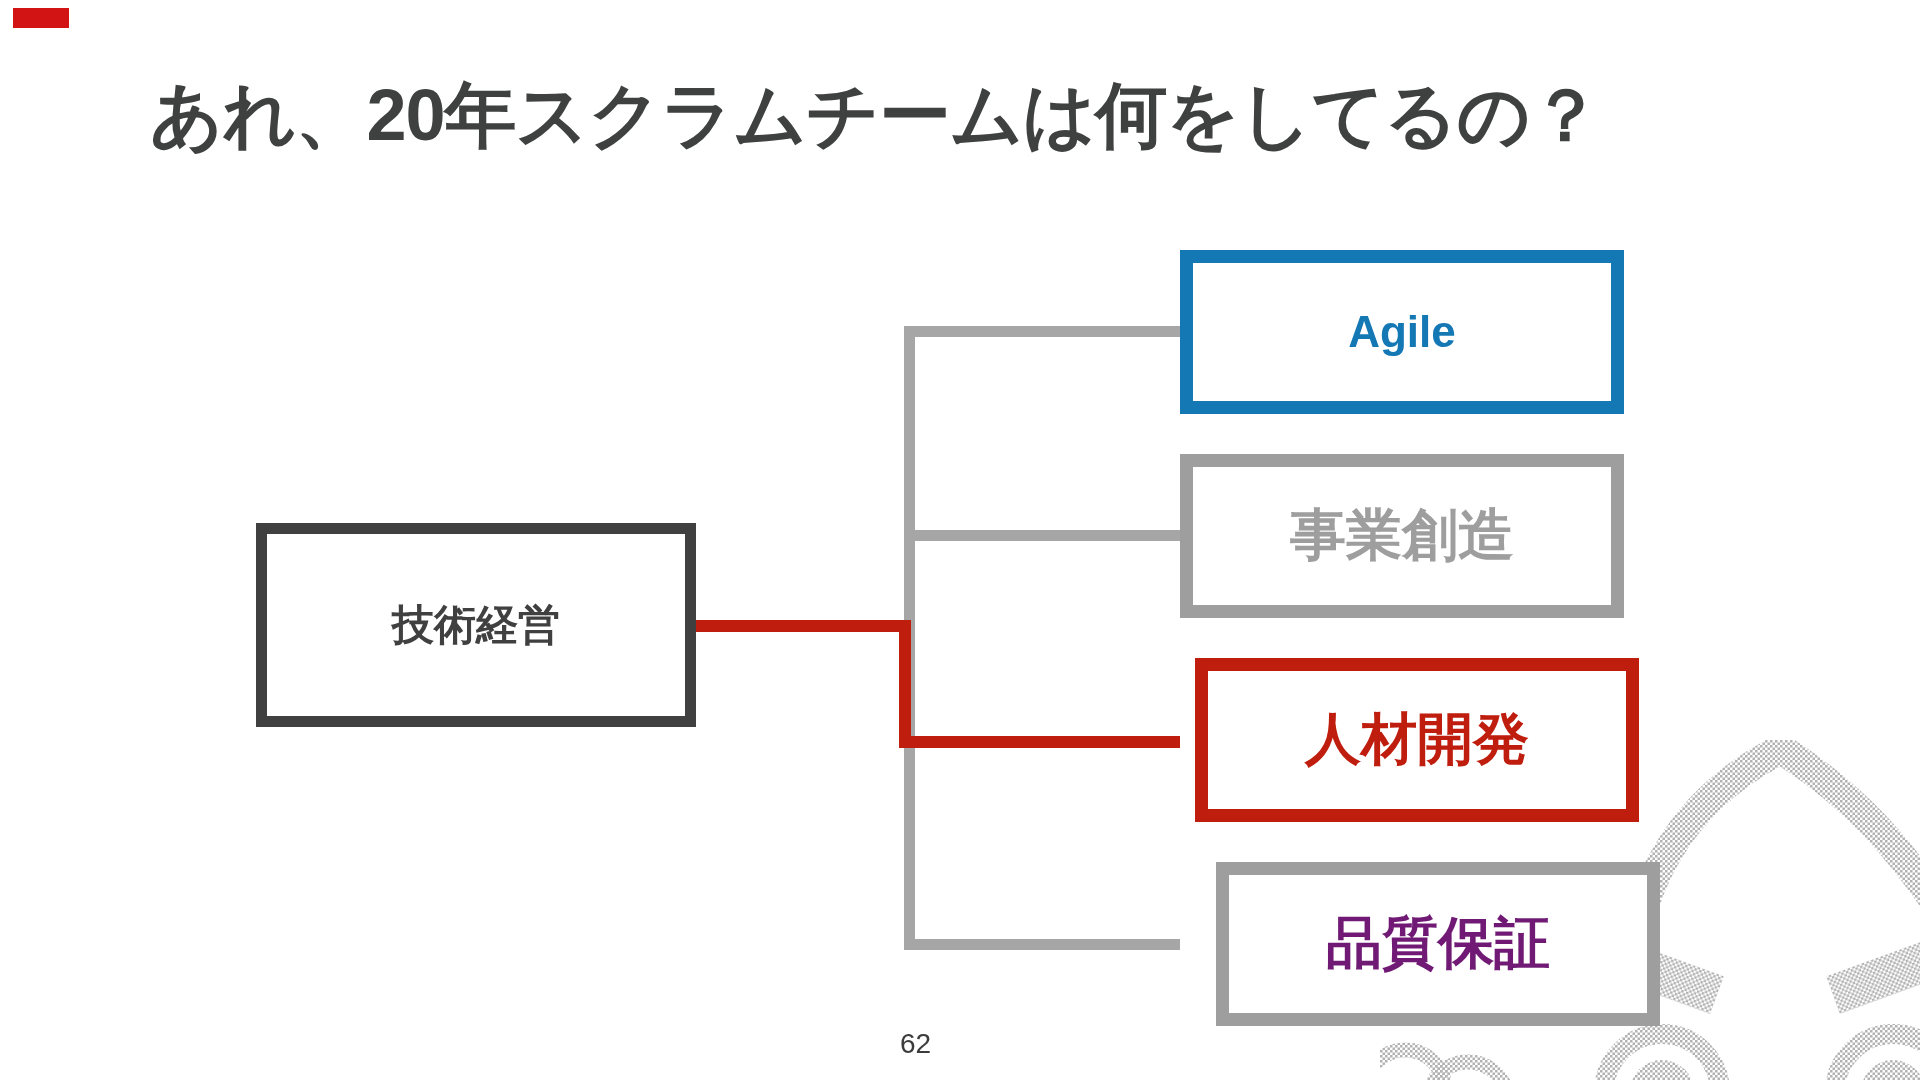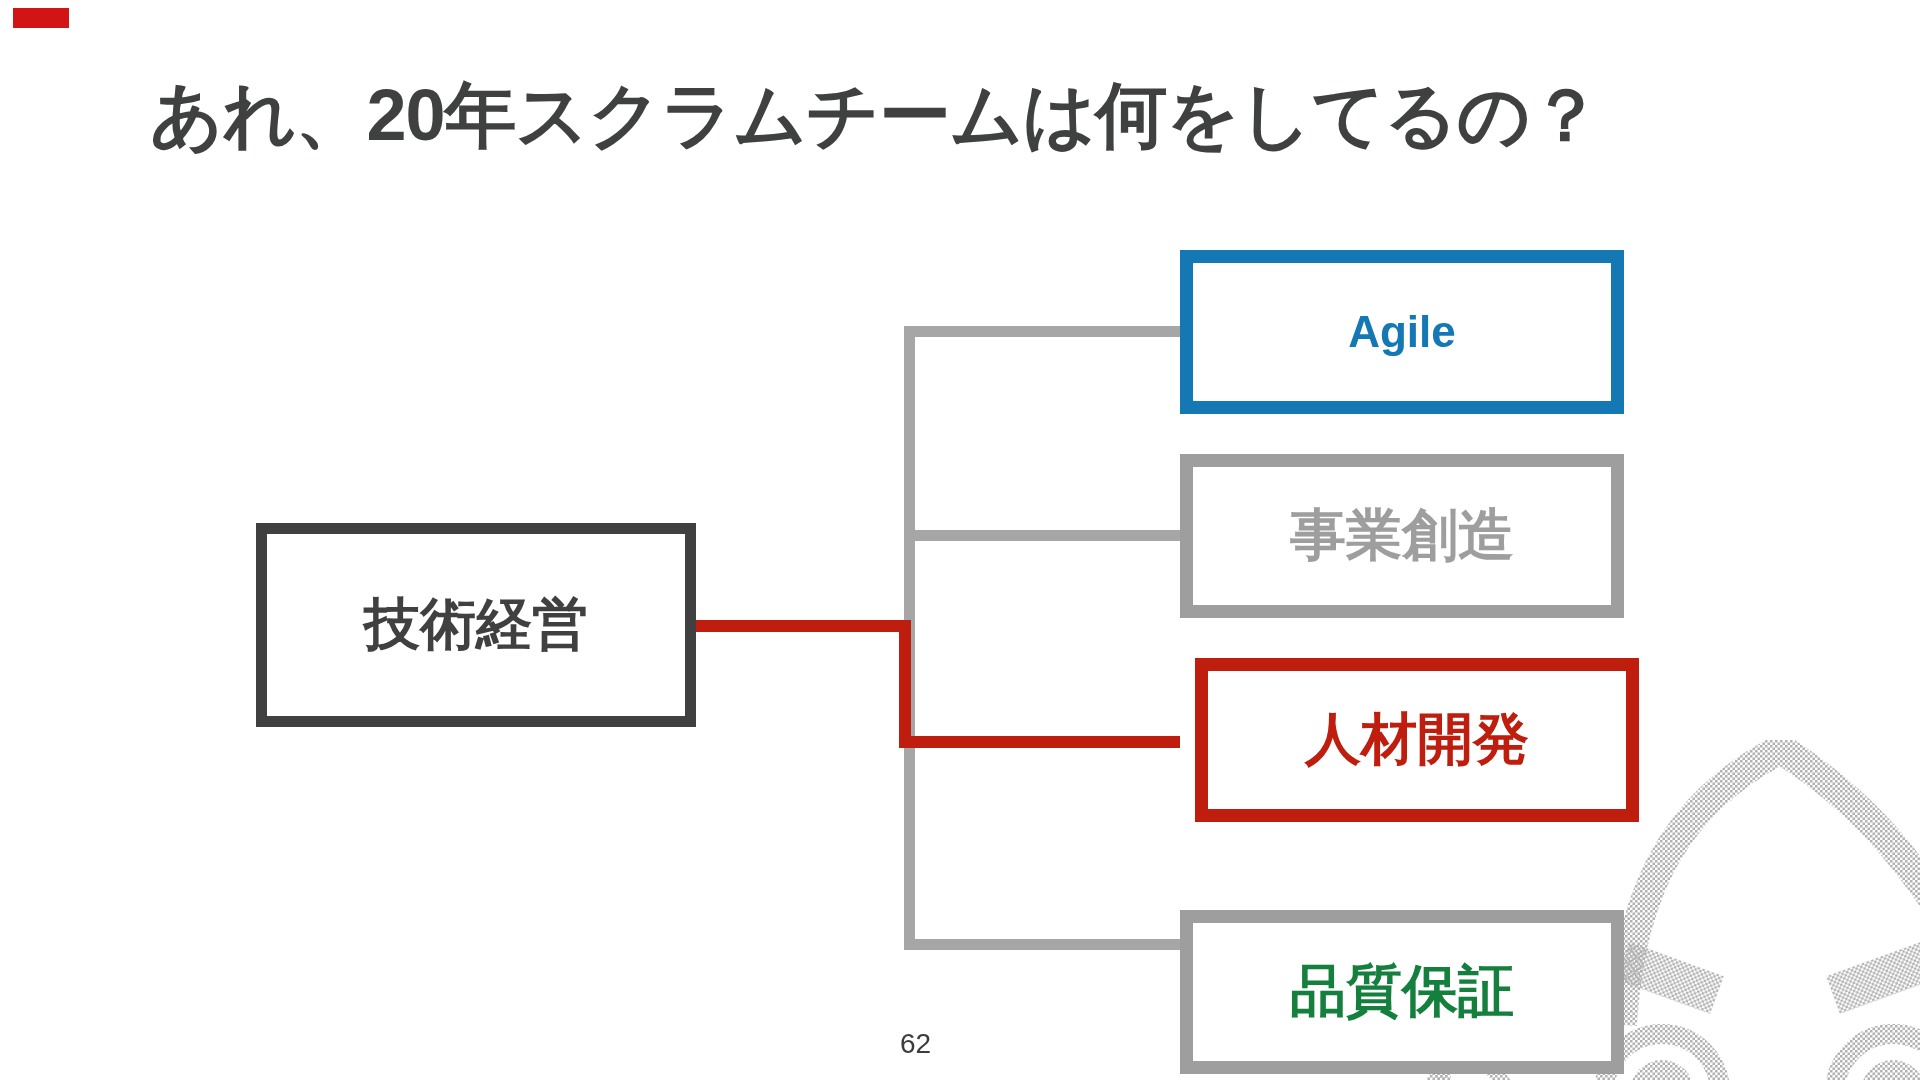--- a/index.html
+++ b/index.html
@@ -23,26 +23,26 @@
   .branch-jigyo{left:904px;top:530px;width:276px;height:11px;}
   .branch-hinshitsu{left:904px;top:939px;width:276px;height:11px;}
   .red-h1{left:695px;top:620px;width:216px;height:12px;}
   .red-v{left:899px;top:620px;width:12px;height:128px;}
   .red-h2{left:899px;top:736px;width:281px;height:12px;}
   
   .box{
     position:absolute;background:#ffffff;display:flex;align-items:center;justify-content:center;
     font-weight:bold;z-index:3;box-sizing:border-box;text-align:center;
   }
-  .box-root{left:256px;top:523px;width:440px;height:204px;border:11px solid #404040;color:#404040;font-size:56px;}
+  .box-root{left:256px;top:523px;width:440px;height:204px;border:11px solid #404040;color:#404040;font-size:42px;}
   .box-right{left:1180px;width:444px;height:164px;font-size:56px;}
   .box-agile{top:250px;border:13px solid #1478b5;color:#1478b5;font-size:44px;}
   .box-jigyo{top:454px;border:13px solid #9e9e9e;color:#9e9e9e;}
   .box-jinzai{top:658px;border:13px solid #bf1d0d;color:#bf1d0d;margin-left:15px;}
-  .box-hinshitsu{top:910px;border:13px solid #9e9e9e;color:#15803d;}
+  .box-hinshitsu{top:862px;border:13px solid #9e9e9e;color:#701a75;margin-left:36px;}
   
   .pagenum{position:absolute;left:900px;top:1028px;width:120px;text-align:left;
     font-size:28px;color:#3c3c3c;z-index:4;}
   
   .mascot{position:absolute;right:0;bottom:0;width:540px;height:340px;z-index:0;}
 </style>
 </head>
 <body>
 
 <div id="slide">

